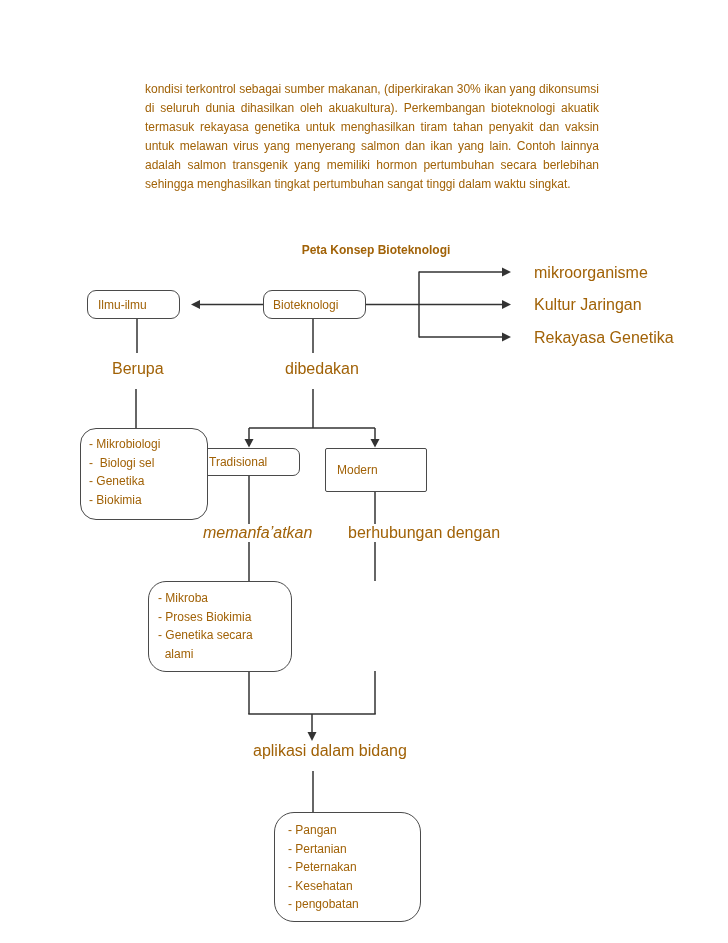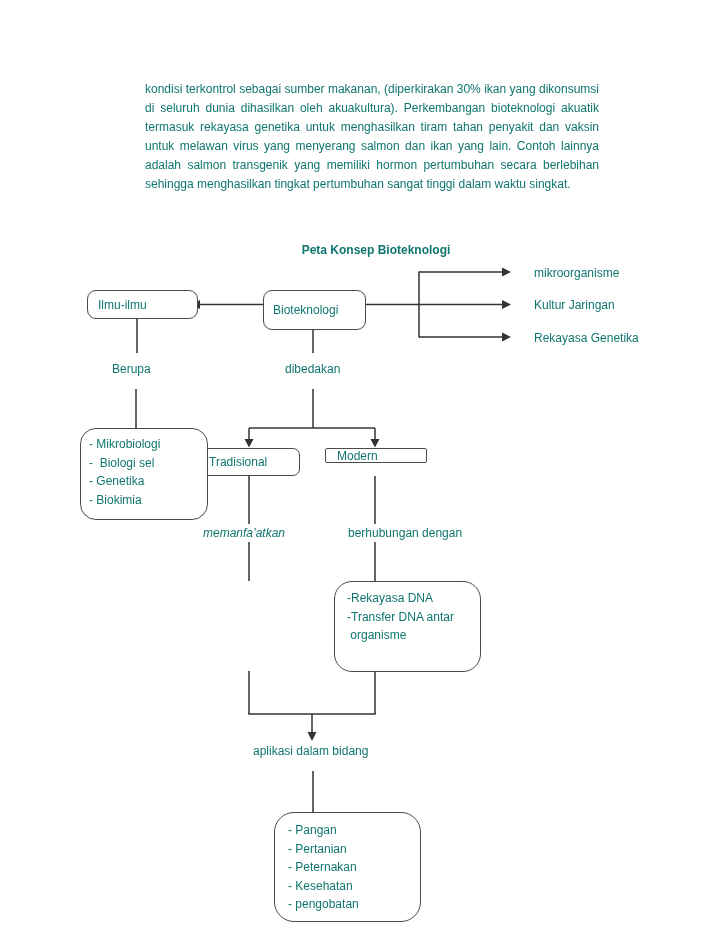--- a/index.html
+++ b/index.html
@@ -2,21 +2,21 @@
 <html><head>
 <meta charset="utf-8">
 <style>
   html, body { margin: 0; padding: 0; background: #ffffff; }
   .page {
     position: relative;
     width: 728px;
     height: 943px;
     background: #ffffff;
     font-family: "Liberation Sans", sans-serif;
-    color: #0f766e;
+    color: #a16207;
     overflow: hidden;
   }
   .paragraph {
     position: absolute;
     left: 145px;
     top: 80px;
     width: 454px;
     margin: 0;
     font-size: 12px;
     line-height: 19px;
@@ -44,39 +44,39 @@
   .node {
     position: absolute;
     background: #ffffff;
     border: 1.5px solid #4a4a4a;
     box-sizing: border-box;
     display: flex;
     align-items: center;
     font-size: 12px;
     white-space: nowrap;
   }
-  .node-ilmu    { left: 87px;  top: 290px; width: 111px; height: 29px; border-radius: 9px; padding-left: 10px; }
-  .node-bio     { left: 263px; top: 290px; width: 103px; height: 40px; border-radius: 9px; padding-left: 9px; }
+  .node-ilmu    { left: 87px;  top: 290px; width: 93px; height: 29px; border-radius: 9px; padding-left: 10px; }
+  .node-bio     { left: 263px; top: 290px; width: 103px; height: 29px; border-radius: 9px; padding-left: 9px; }
   .node-trad    { left: 199px; top: 448px; width: 101px; height: 28px; border-radius: 7px; padding-left: 9px; }
-  .node-modern  { left: 325px; top: 448px; width: 102px; height: 15px; border-radius: 2px; padding-left: 11px; }
+  .node-modern  { left: 325px; top: 448px; width: 102px; height: 44px; border-radius: 2px; padding-left: 11px; }
   .listbox {
     position: absolute;
     background: #ffffff;
     border: 1.5px solid #4a4a4a;
     box-sizing: border-box;
     font-size: 12px;
   }
   .listbox .li { white-space: pre; line-height: 18.6px; }
   .listbox-ilmu   { left: 80px;  top: 428px; width: 128px; height: 92px;  border-radius: 16px; padding: 6px 0 0 8px; }
   .listbox-trad   { left: 148px; top: 581px; width: 144px; height: 91px;  border-radius: 18px; padding: 7px 0 0 9px; }
   .listbox-modern { left: 334px; top: 581px; width: 147px; height: 91px;  border-radius: 18px; padding: 7px 0 0 12px; }
   .listbox-apl    { left: 238px; top: 812px; width: 147px; height: 110px; border-radius: 20px; padding: 8px 0 0 13px; margin-left: 36px; }
   .label {
     position: absolute;
-    font-size: 12px;
+    font-size: 16px;
     line-height: 14px;
     white-space: nowrap;
   }
   .lbl-berupa      { left: 112px; top: 362px; }
   .lbl-dibedakan   { left: 285px; top: 362px; }
   .lbl-memanfaat   { left: 203px; top: 526px; font-style: italic; }
   .lbl-berhubungan { left: 348px; top: 526px; }
   .lbl-aplikasi    { left: 253px; top: 744px; }
   .lbl-mikro       { left: 534px; top: 266px; }
   .lbl-kultur      { left: 534px; top: 298px; }
@@ -164,26 +164,27 @@
   <div class="label lbl-kultur">Kultur Jaringan</div>
   <div class="label lbl-rekayasa">Rekayasa Genetika</div>
 
   <div class="listbox listbox-ilmu">
     <div class="li">- Mikrobiologi</div>
     <div class="li">-  Biologi sel</div>
     <div class="li">- Genetika</div>
     <div class="li">- Biokimia</div>
   </div>
 
+  <div class="listbox listbox-trad">
+    <div class="li">- Mikroba</div>
+    <div class="li">- Proses Biokimia</div>
+    <div class="li">- Genetika secara</div>
+    <div class="li">  alami</div>
+  </div>
 
-  <div class="listbox listbox-modern">
-    <div class="li">-Rekayasa DNA</div>
-    <div class="li">-Transfer DNA antar</div>
-    <div class="li"> organisme</div>
-  </div>
 
   <div class="listbox listbox-apl">
     <div class="li">- Pangan</div>
     <div class="li">- Pertanian</div>
     <div class="li">- Peternakan</div>
     <div class="li">- Kesehatan</div>
     <div class="li">- pengobatan</div>
   </div>
 
 </div>

